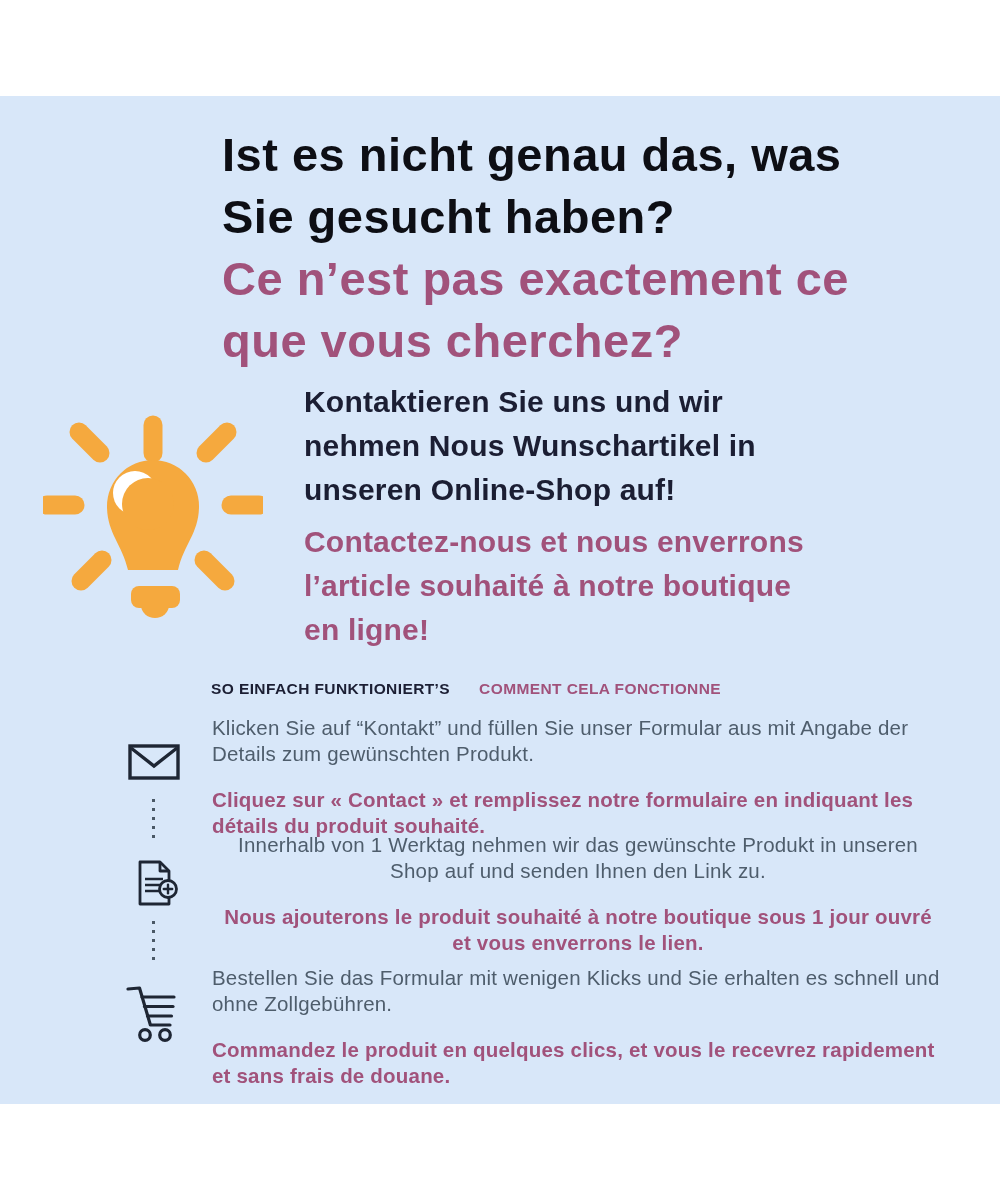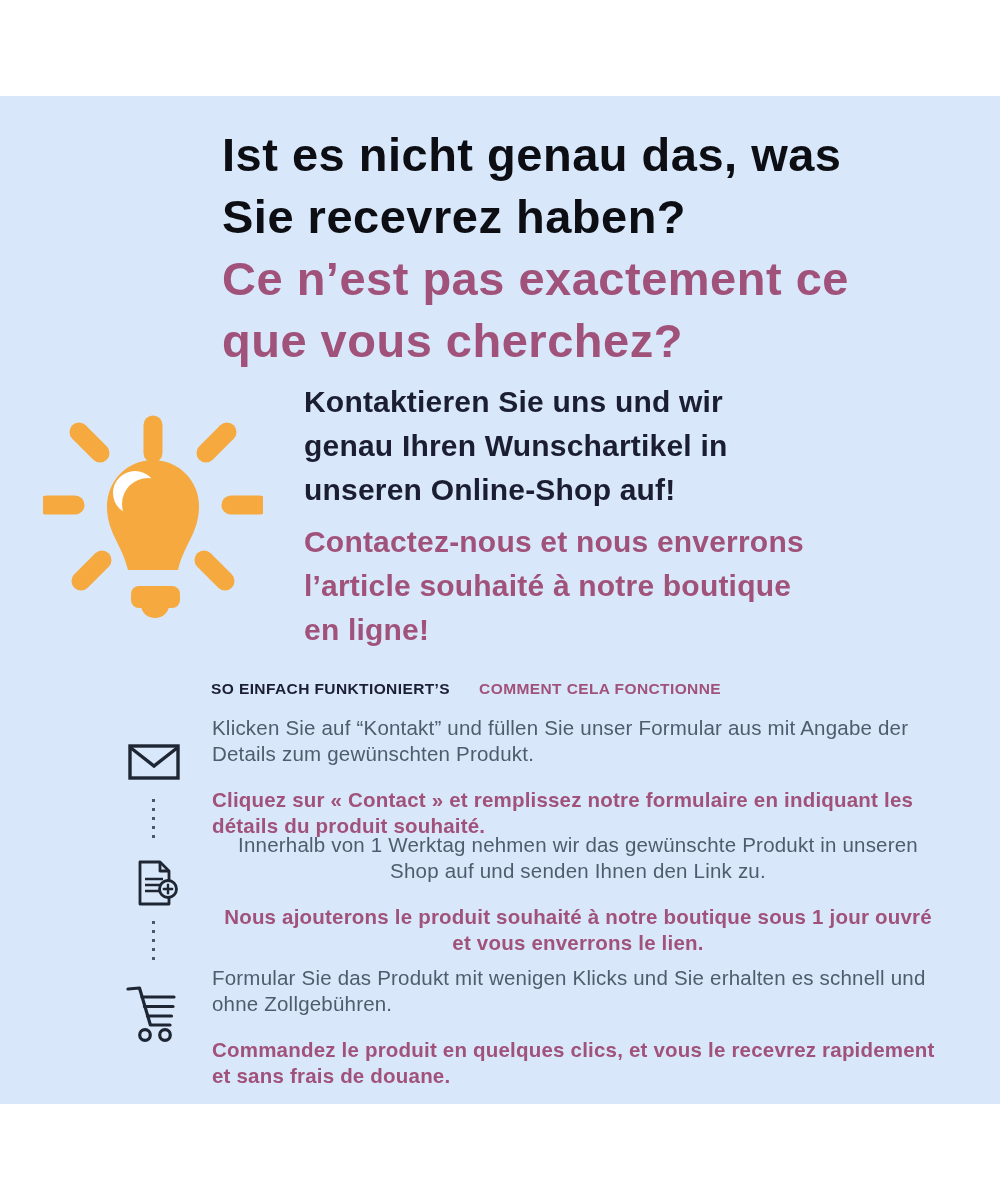--- a/index.html
+++ b/index.html
@@ -81,21 +81,21 @@
   svg{display:block;width:100%;height:100%;}
 </style>
 </head>
 <body>
 
 <div class="canvas">
   <div class="panel">
 
     <h1 class="headline">
       <span class="line">Ist es nicht genau das, was</span>
-      <span class="line">Sie recevrez haben?</span>
+      <span class="line">Sie gesucht haben?</span>
     </h1>
 
     <h2 class="headline headline-fr">
       <span class="line">Ce n’est pas exactement ce</span>
       <span class="line">que vous cherchez?</span>
     </h2>
 
     <div class="bulb-wrap">
       <svg viewBox="0 0 220 205">
         <g stroke="var(--bulb-orange)" stroke-width="19" stroke-linecap="round">
@@ -111,21 +111,21 @@
         <circle cx="92" cy="78" r="22" fill="#ffffff"></circle>
         <circle cx="105" cy="89" r="26" fill="var(--bulb-orange)"></circle>
         <rect x="88" y="171" width="49" height="22" rx="8" fill="var(--bulb-orange)"></rect>
         <path d="M98,190 a14,13 0 0 0 28,0 z" fill="var(--bulb-orange)"></path>
       </svg>
     </div>
 
     <div class="intro">
       <div>
         <span class="line">Kontaktieren Sie uns und wir</span>
-        <span class="line">genau Ihren Wunschartikel in</span>
+        <span class="line">nehmen Nous Wunschartikel in</span>
         <span class="line">unseren Online-Shop auf!</span>
       </div>
       <div class="intro-fr">
         <span class="line">Contactez-nous et nous enverrons</span>
         <span class="line">l’article souhaité à notre boutique</span>
         <span class="line">en ligne!</span>
       </div>
     </div>
 
     <div class="how-header">
@@ -173,18 +173,18 @@
       <svg viewBox="0 0 52 58" fill="none" stroke="var(--icon-dark)" stroke-width="3.2" stroke-linecap="round" stroke-linejoin="round">
         <path d="M3,5 L14.5,4 L25.4,41 L45,41"></path>
         <line x1="17" y1="13" x2="49" y2="13"></line>
         <line x1="19.5" y1="22.5" x2="48" y2="22.5"></line>
         <line x1="22.5" y1="32" x2="46.5" y2="32"></line>
         <circle cx="20" cy="51" r="5.3"></circle>
         <circle cx="40" cy="51" r="5.3"></circle>
       </svg>
     </div>
     <div class="step-text step-3">
-      <p class="step-de">Formular Sie das Produkt mit wenigen Klicks und Sie erhalten es schnell und ohne Zollgebühren.</p>
+      <p class="step-de">Bestellen Sie das Formular mit wenigen Klicks und Sie erhalten es schnell und ohne Zollgebühren.</p>
       <p class="step-fr">Commandez le produit en quelques clics, et vous le recevrez rapidement et sans frais de douane.</p>
     </div>
 
   </div>
 </div>
 
 </body></html>

